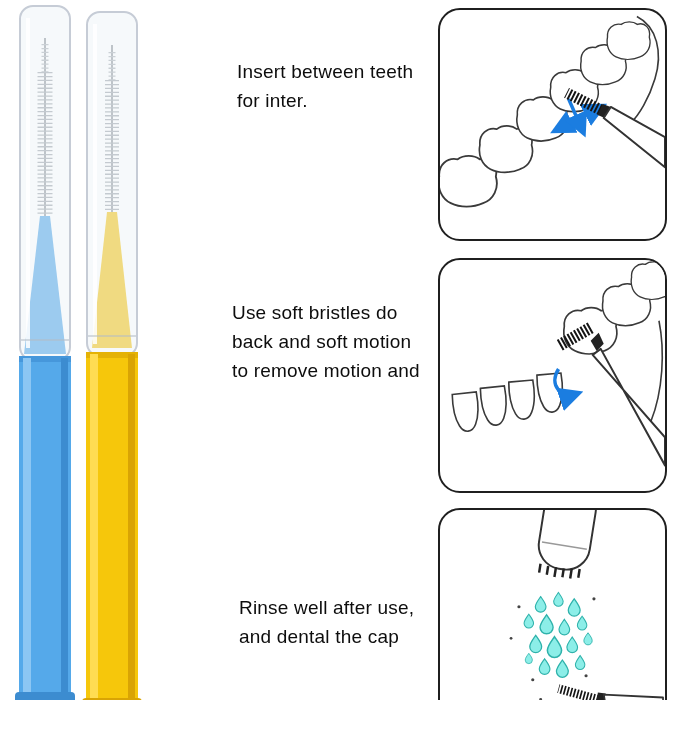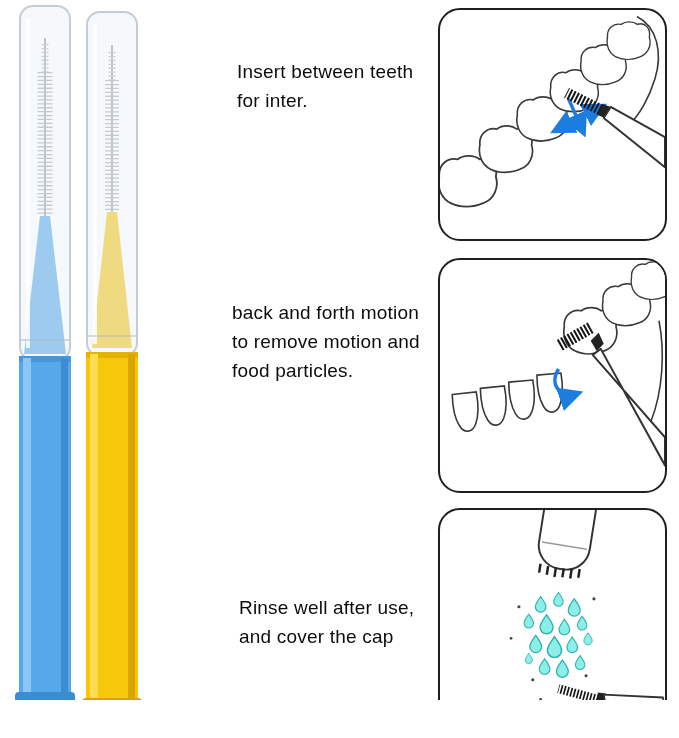--- a/index.html
+++ b/index.html
@@ -55,28 +55,28 @@
       <rect x="86" y="709" width="52" height="22" rx="10" fill="#f6c70b"></rect>
     </g>
   </svg>
 
   <div class="step step1">
     <div>Insert between teeth</div>
     <div>for inter.</div>
   </div>
 
   <div class="step step2">
-    <div>back and forth motion</div>
+    <div>Use soft bristles do</div>
+    <div>back and soft motion</div>
     <div>to remove motion and</div>
-    <div>food particles.</div>
   </div>
 
   <div class="step step3">
     <div>Rinse well after use,</div>
-    <div>and cover the cap</div>
+    <div>and dental the cap</div>
   </div>
 
   <div class="panel panel1">
     <svg viewBox="0 0 224 227">
       <defs>
         <path id="p1-molar" d="M-25,-4 C-26,-14 -18,-21 -9,-19 C-4,-23 5,-23 10,-19 C19,-22 26,-14 24,-4 C27,6 22,16 13,19 C4,23 -7,23 -15,19 C-23,15 -27,6 -25,-4 Z" fill="#ffffff" stroke="#3a3a3a" stroke-width="1.6"></path>
         <marker id="p1-ah" viewBox="0 0 10 10" refX="8" refY="5" markerWidth="7" markerHeight="7" orient="auto-start-reverse">
           <path d="M0,0 L10,5 L0,10 Z" fill="#1b7de0"></path>
         </marker>
       </defs>

